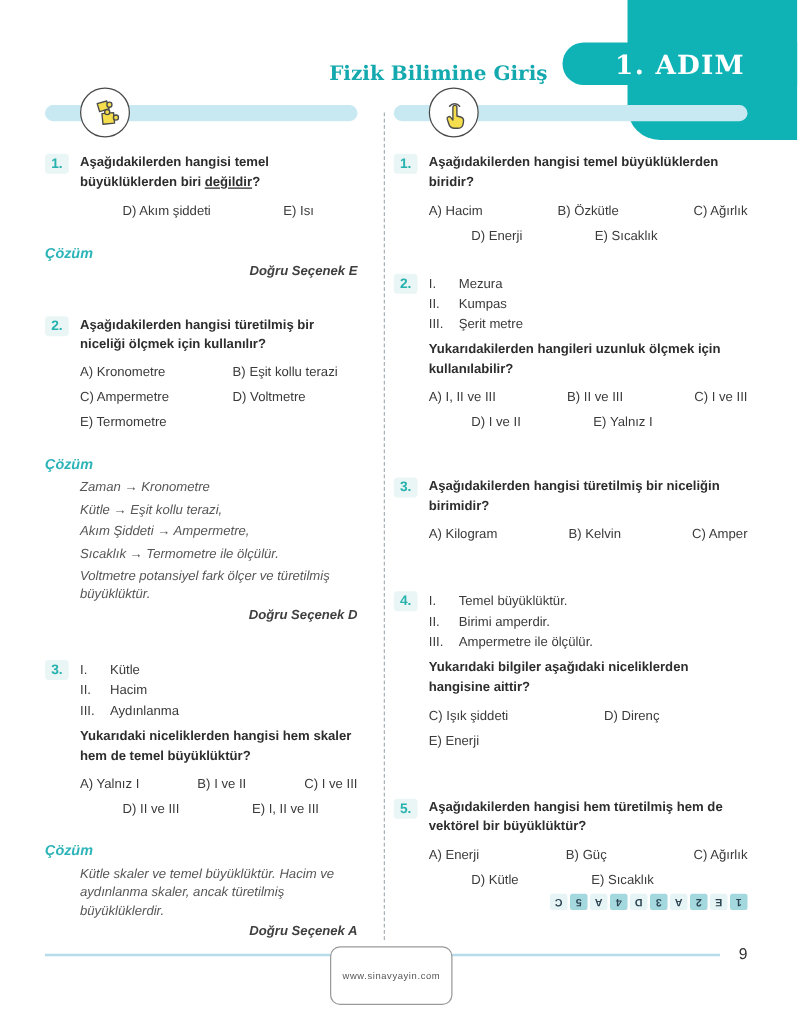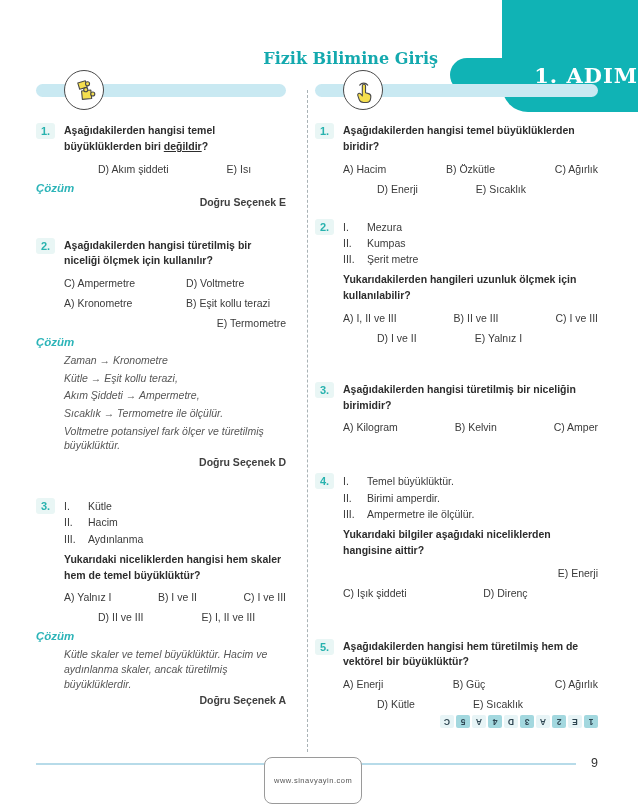--- a/index.html
+++ b/index.html
@@ -1,22 +1,22 @@
 <!DOCTYPE html>
 <html><head>
 <meta charset="utf-8">
 <style>
   html,body{margin:0;padding:0;background:#fff}
   .page{position:relative;width:638px;height:808px;background:#fff;overflow:hidden;
         font-family:"Liberation Sans",sans-serif;color:#3a3a3a;}
 
   
   .corner-col{position:absolute;top:0;right:0;width:136px;height:112px;background:#10b3b5;border-radius:0 0 0 26px;}
-  .corner-band{position:absolute;top:58px;right:0;width:188px;height:34px;background:#10b3b5;
-               border-radius:17px 0 0 17px;display:flex;align-items:center;justify-content:flex-end;}
+  .corner-band{position:absolute;top:34px;right:0;width:188px;height:34px;background:#10b3b5;
+               border-radius:17px 0 0 17px;display:flex;align-items:center;justify-content:center;}
   .step-badge{font-family:"DejaVu Serif",serif;font-weight:bold;font-size:21px;color:#fff;letter-spacing:1px;}
   .page-title{position:absolute;top:49px;right:200px;font-family:"DejaVu Serif",serif;font-weight:bold;
               font-size:16px;color:#14a9ae;white-space:nowrap;}
 
   
   .columns{position:absolute;top:84px;left:36px;right:40px;display:flex;}
   .col-left{width:262px;padding-right:12px;box-sizing:border-box;}
   .col-right{flex:1;padding-left:17px;box-sizing:border-box;}
   .divider{position:absolute;top:90px;left:307px;height:662px;border-left:1px dashed #a9b2b6;}
 
@@ -33,27 +33,27 @@
   .stem{margin:0;font-weight:bold;font-size:10.5px;line-height:1.5;color:#2d2d2d;}
   .stem.after-items{margin-top:5px;}
   .u{text-decoration:underline;}
   .items{margin:0;}
   .item{display:flex;font-size:10.5px;line-height:1.55;color:#3a3a3a;}
   .rn{flex:0 0 24px;}
   .opt-row{display:flex;font-size:10.5px;margin-top:8px;color:#3a3a3a;}
   .three{justify-content:space-between;}
   .inset{padding-left:34px;gap:58px;}
   .grid2{display:grid;grid-template-columns:55% 45%;}
-  .centered{display:block;text-align:right;}
-
-  .solution{margin-top:7px;}
+  .centered{display:block;text-align:left;}
+
+  .solution{margin-top:22px;}
   .cozum{margin-left:-28px;color:#2cb4b8;font-style:italic;font-weight:bold;font-size:11.5px;}
   .sol{margin:3px 0;font-style:italic;font-size:10.5px;line-height:1.4;color:#565656;}
   .sol:first-of-type{margin-top:5px;}
-  .ans{margin-top:2px;text-align:right;font-weight:bold;font-size:10.5px;color:#3f3f3f;}
+  .ans{margin-top:2px;text-align:right;font-style:italic;font-weight:bold;font-size:10.5px;color:#3f3f3f;}
 
   .mt22{margin-top:22px}.mt24{margin-top:24px}.mt30{margin-top:30px}
   .mt38{margin-top:38px}.mt40{margin-top:40px}
 
   
   .key-row{display:flex;gap:2px;margin-top:5px;transform:rotate(180deg);}
   .key{width:14px;height:13px;line-height:13px;text-align:center;font-size:8.5px;font-weight:bold;
        color:#2c4450;border-radius:2px;}
   .k-num{background:#a3d8df;}
   .k-let{background:#e7f4f6;}
@@ -108,26 +108,26 @@
             <div class="ans">Doğru Seçenek E</div>
           </div>
         </div>
       </article>
 
       <article class="q mt30">
         <span class="qnum">2.</span>
         <div class="qbody">
           <p class="stem">Aşağıdakilerden hangisi türetilmiş bir niceliği ölçmek için kullanılır?</p>
           <div class="opt-row grid2">
+            <span>A) Kronometre</span>
+            <span>B) Eşit kollu terazi</span>
+          </div>
+          <div class="opt-row grid2">
             <span>C) Ampermetre</span>
             <span>D) Voltmetre</span>
-          </div>
-          <div class="opt-row grid2">
-            <span>A) Kronometre</span>
-            <span>B) Eşit kollu terazi</span>
           </div>
           <div class="opt-row centered">
             <span>E) Termometre</span>
           </div>
           <div class="solution">
             <div class="cozum">Çözüm</div>
             <p class="sol">Zaman → Kronometre</p>
             <p class="sol">Kütle → Eşit kollu terazi,</p>
             <p class="sol">Akım Şiddeti → Ampermetre,</p>
             <p class="sol">Sıcaklık → Termometre ile ölçülür.</p>
@@ -252,26 +252,26 @@
             <div class="item">
                 <span class="rn">II.</span>
                 <span>Birimi amperdir.</span>
               </div>
             <div class="item">
                 <span class="rn">III.</span>
                 <span>Ampermetre ile ölçülür.</span>
               </div>
           </div>
           <p class="stem after-items">Yukarıdaki bilgiler aşağıdaki niceliklerden hangisine aittir?</p>
-          <div class="opt-row centered">
-            <span>E) Enerji</span>
-          </div>
           <div class="opt-row grid2">
             <span>C) Işık şiddeti</span>
             <span>D) Direnç</span>
+          </div>
+          <div class="opt-row centered">
+            <span>E) Enerji</span>
           </div>
         </div>
       </article>
 
       <article class="q mt40">
         <span class="qnum">5.</span>
         <div class="qbody">
           <p class="stem">Aşağıdakilerden hangisi hem türetilmiş hem de vektörel bir büyüklüktür?</p>
           <div class="opt-row three">
             <span>A) Enerji</span>

